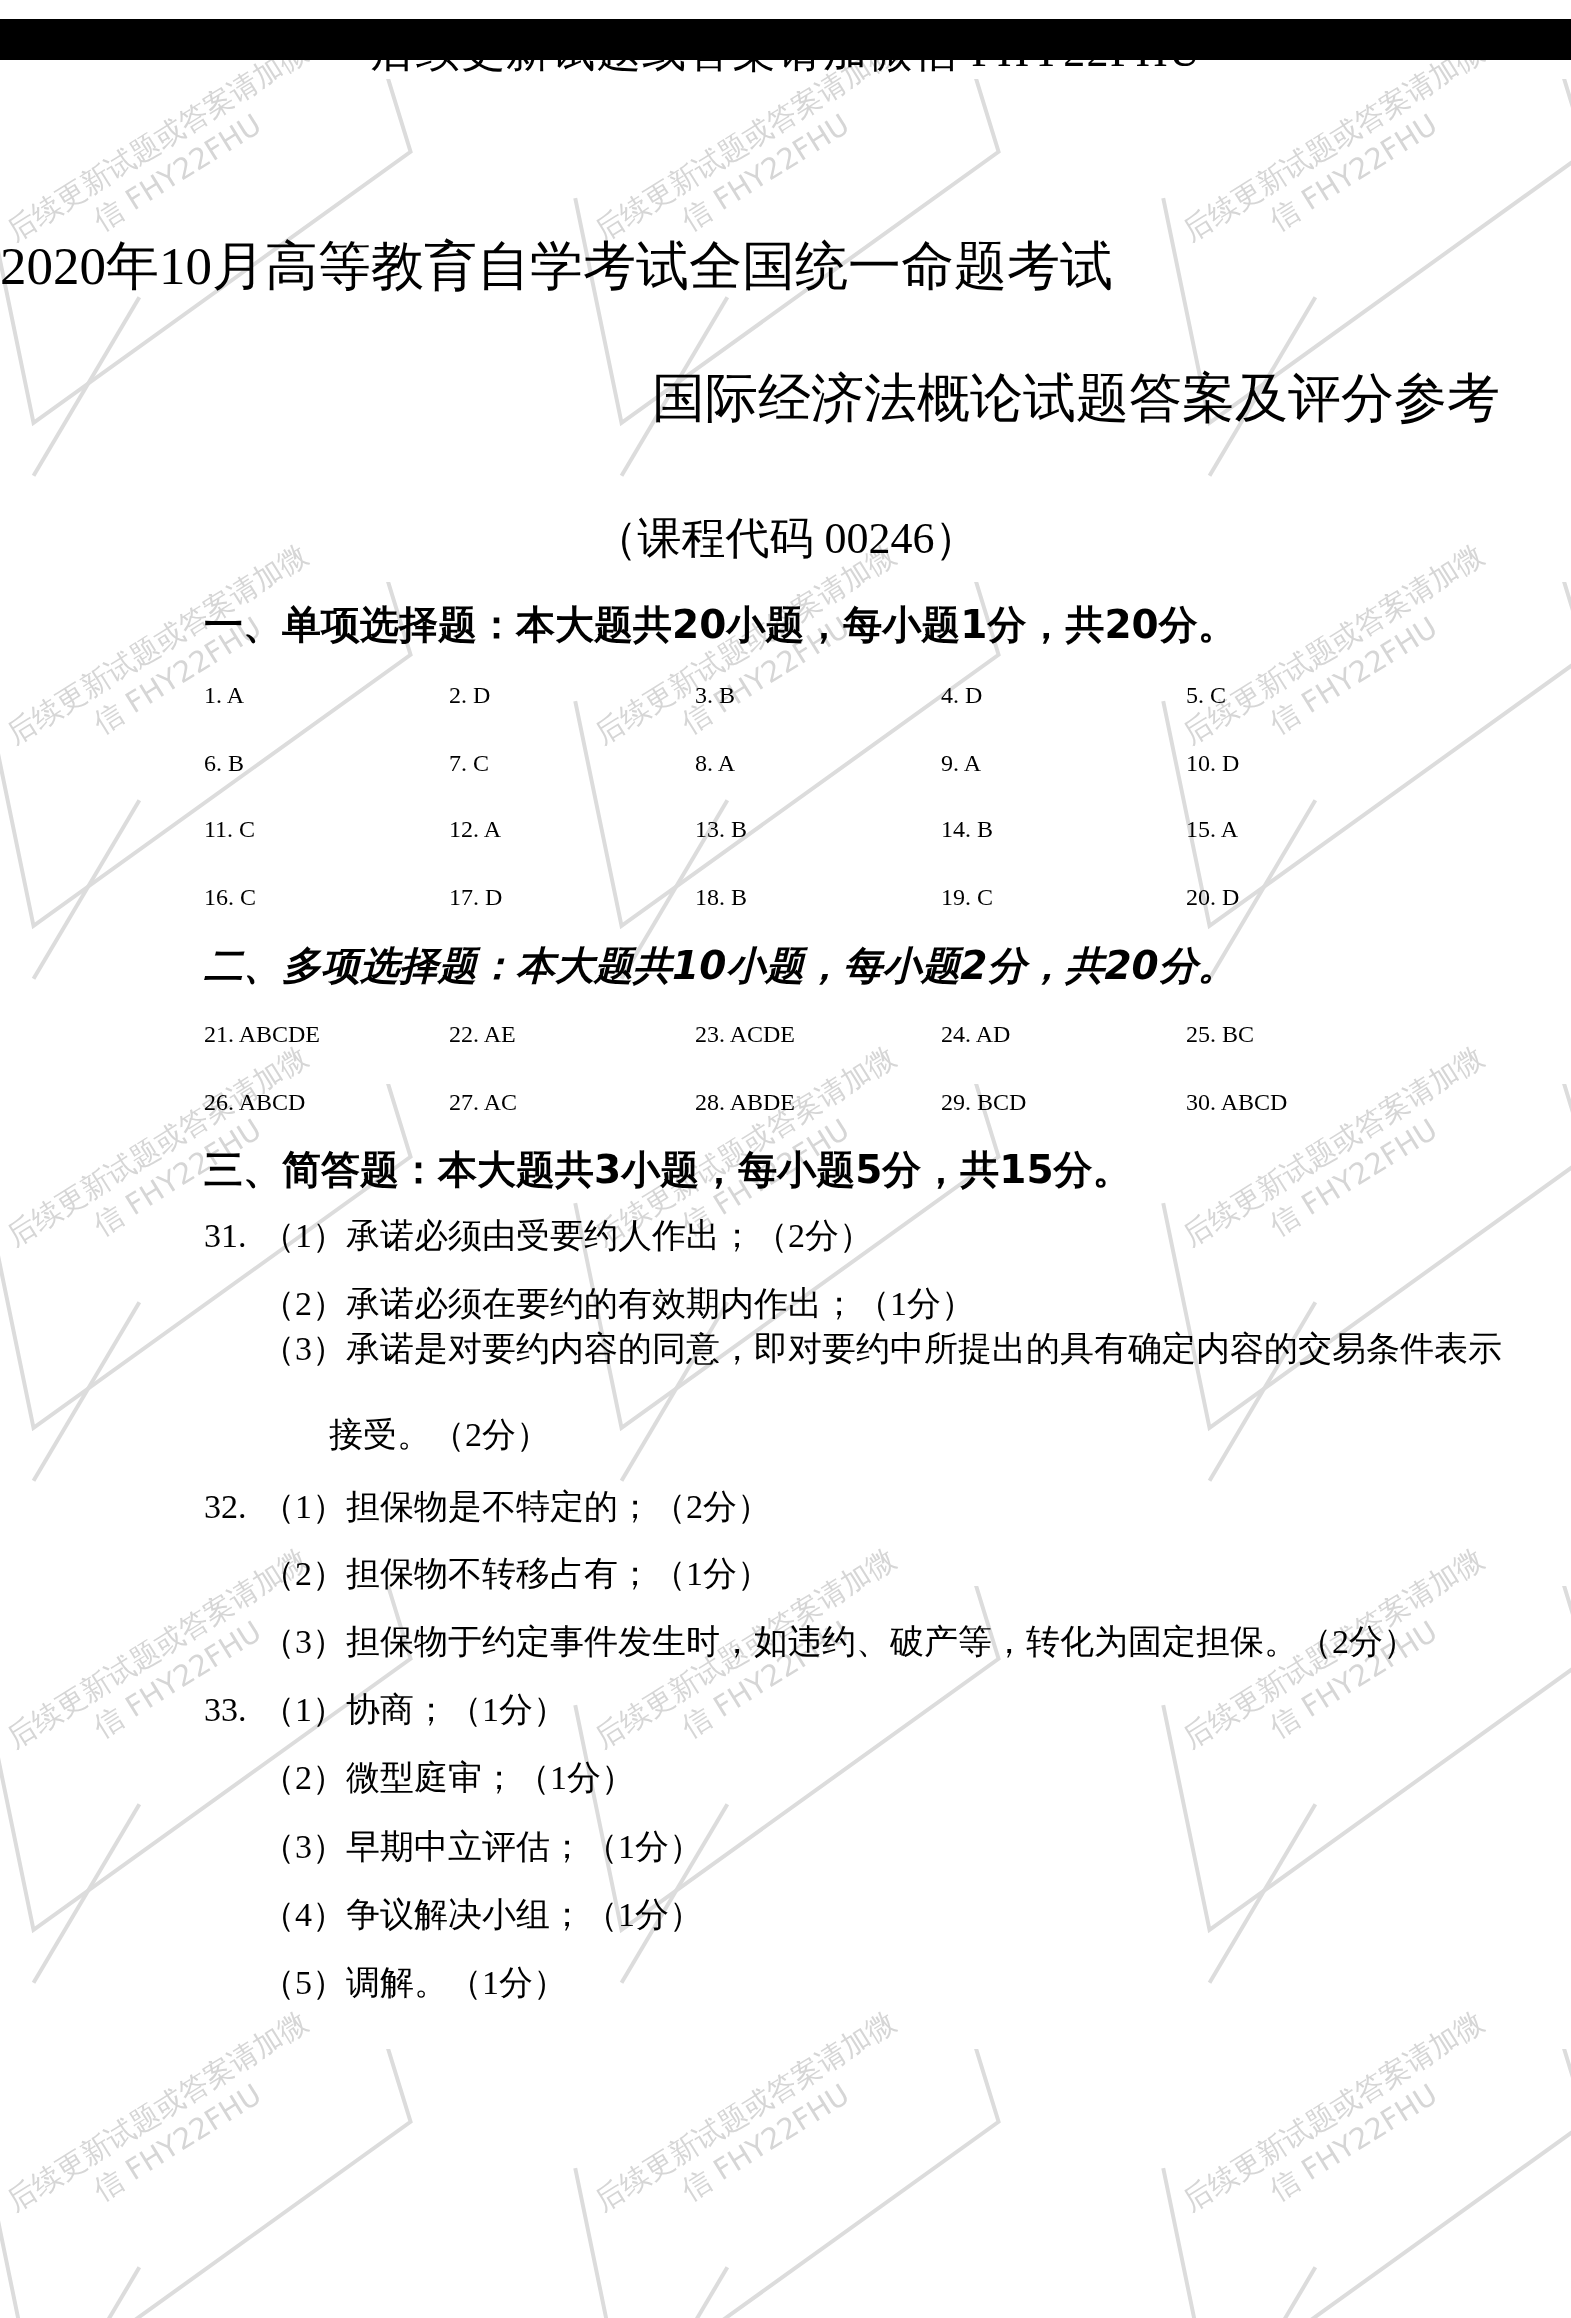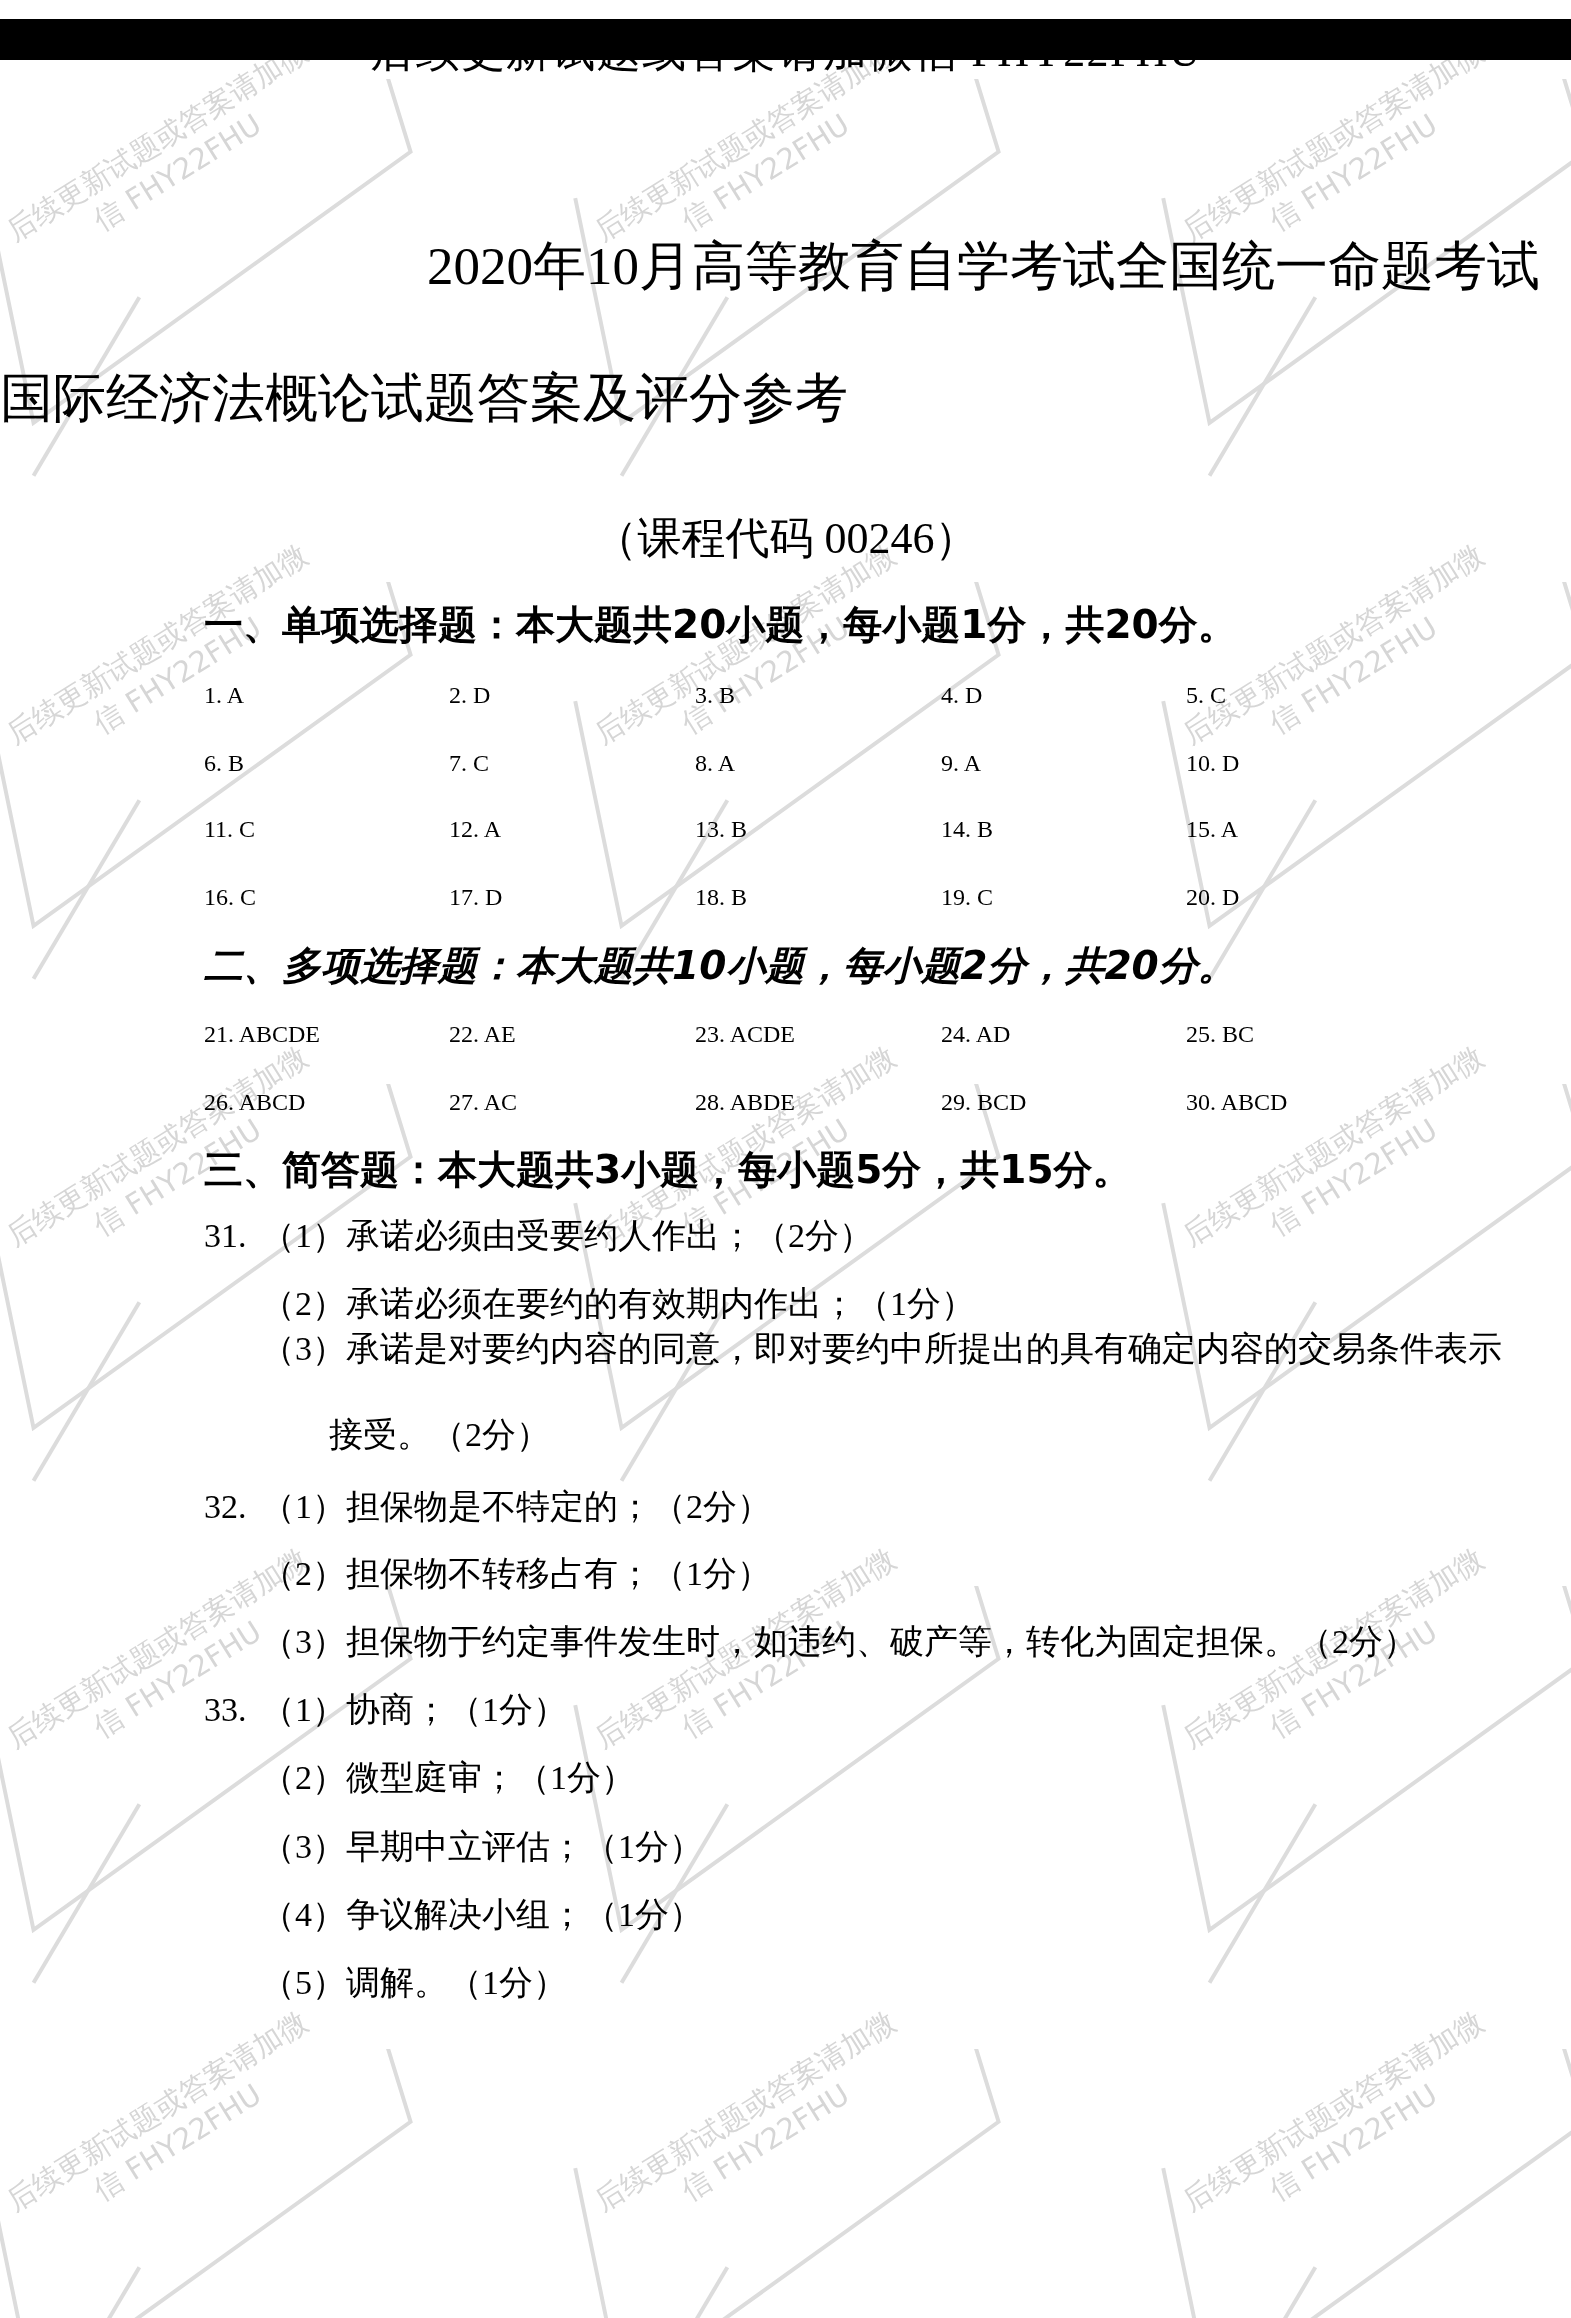--- a/index.html
+++ b/index.html
@@ -17,22 +17,22 @@
   .wm-layer { position: absolute; inset: 0; z-index: 1; pointer-events: none; }
   .wm { position: absolute; width: 463px; height: 463px; }
   .wm svg { position: absolute; left: 0; top: 0; }
   .wm-text {
     position: absolute; left: 26.4px; top: 139px; transform: rotate(-32deg); transform-origin: left top;
     color: #d6d6d6; font-family: "DejaVu Sans", sans-serif; font-size: 29px; line-height: 37px; white-space: nowrap;
   }
   .wm-text .l2 { padding-left: 79px; }
   .content { position: absolute; inset: 0; z-index: 3; }
   .t { position: absolute; white-space: nowrap; }
-  .title1 { left: 0; width: 1540px; text-align: right; top: 235px; font-size: 53px; line-height: 63px; }
-  .title2 { left: 0; width: 1500px; text-align: left; top: 367px; font-size: 53px; line-height: 63px; }
+  .title1 { left: 0; width: 1540px; text-align: left; top: 235px; font-size: 53px; line-height: 63px; }
+  .title2 { left: 0; width: 1500px; text-align: right; top: 367px; font-size: 53px; line-height: 63px; }
   .code { left: 0; width: 1572px; text-align: center; top: 512px; font-size: 44px; line-height: 53px; }
   .section { left: 204px; font-size: 39px; line-height: 42px; font-weight: bold; font-family: "DejaVu Sans", sans-serif; }
   .ans { font-size: 24px; line-height: 42px; }
   .line { font-size: 34px; line-height: 42px; }
 </style>
 </head>
 <body>
 
 <div class="topbar"></div>
 <div class="header-text">后续更新试题或答案请加微信    FHY22FHU</div>

